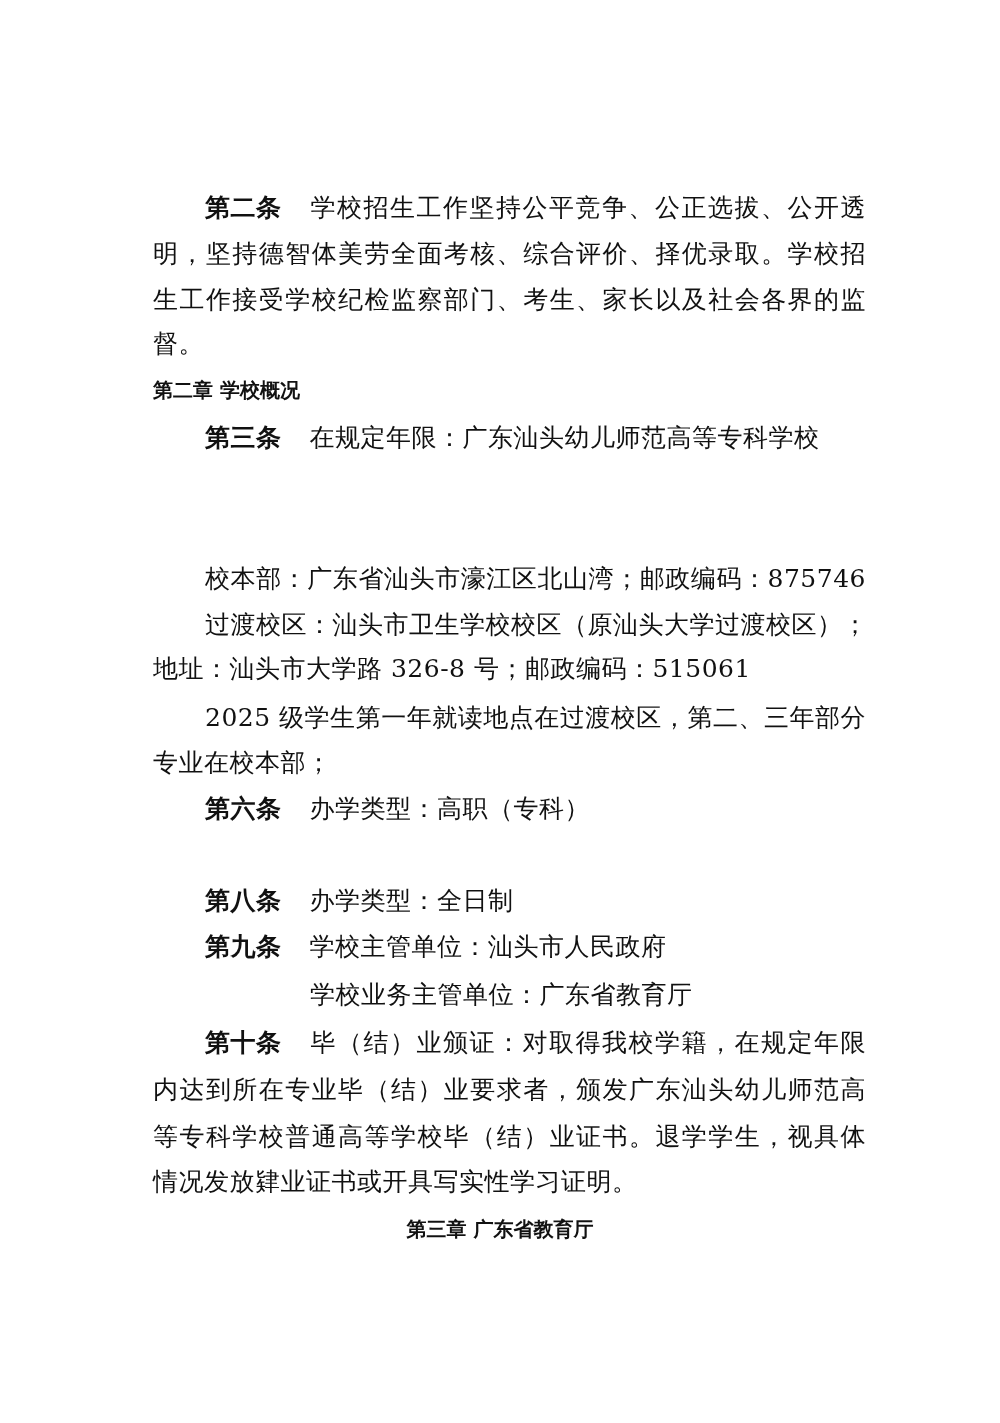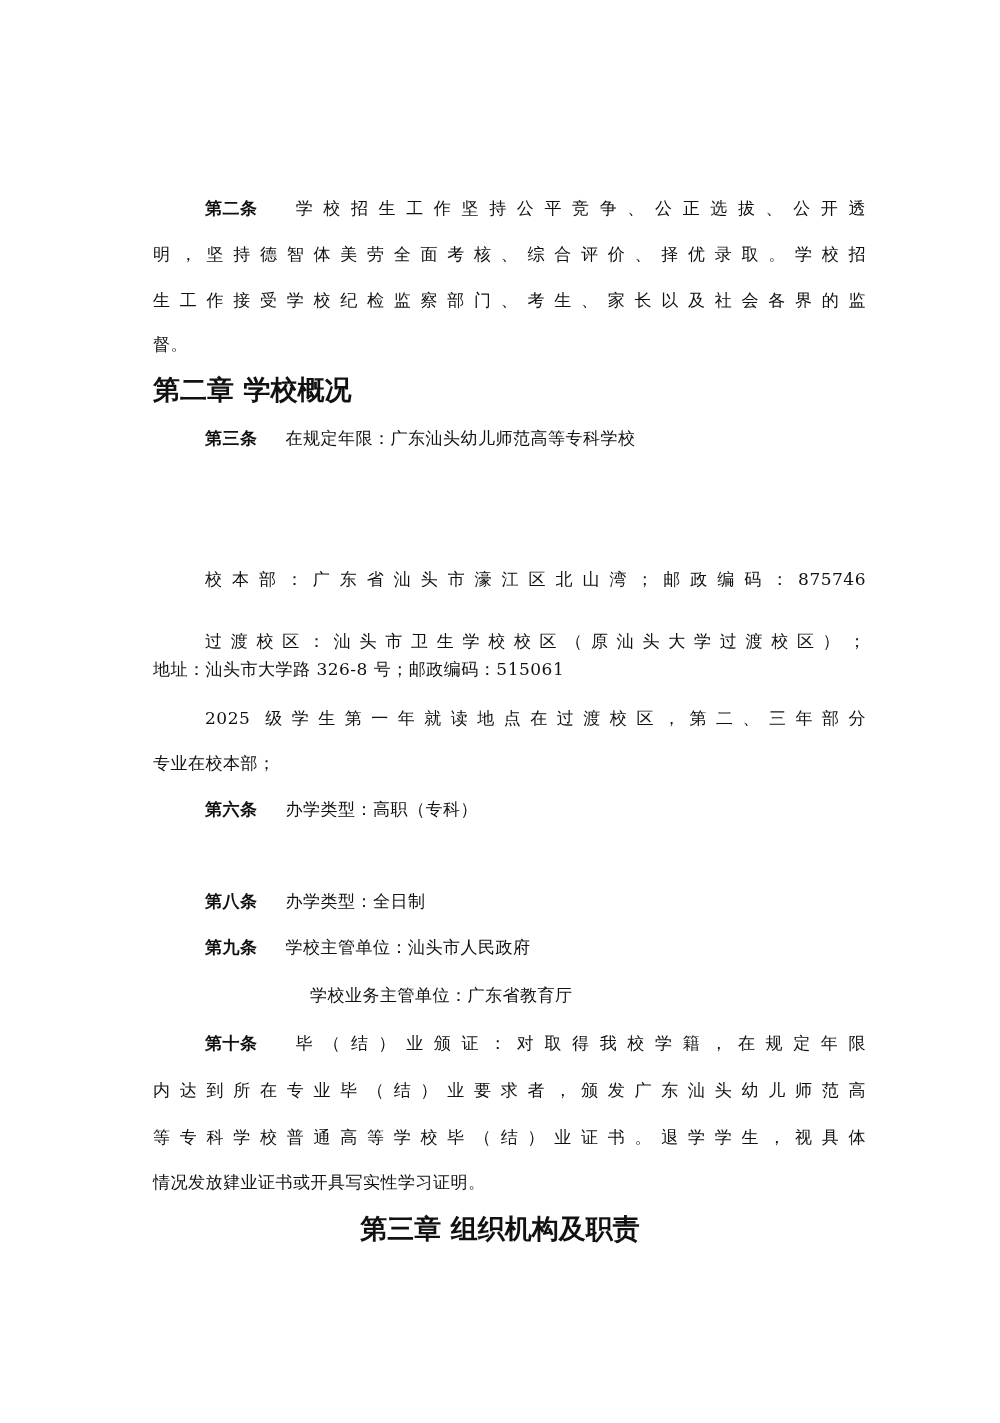--- a/index.html
+++ b/index.html
@@ -4,60 +4,60 @@
   <style>
     html, body { margin: 0; padding: 0; background: #ffffff; }
     body {
       width: 1000px; height: 1423px; position: relative; overflow: hidden;
       font-family: "DejaVu Serif", "Liberation Serif", serif;
       color: #111111;
     }
     .page { position: absolute; left: 0; top: 0; width: 1000px; height: 1423px; }
     .line {
       position: absolute; white-space: nowrap;
-      font-size: 17px; line-height: 36px; height: 36px;
+      font-size: 25px; line-height: 36px; height: 36px;
       letter-spacing: 0.5px;
     }
     .jus { left: 153px; width: 713px; text-align: justify; text-align-last: justify; }
     .ind { left: 205px; }
     .left { left: 153px; }
     .lbl { display: inline-block; font-weight: bold; font-family: "DejaVu Sans", "Liberation Sans", sans-serif; margin-right: 28px; }
-    .chapter { position: absolute; font-size: 27px; line-height: 36px; font-weight: bold;
+    .chapter { position: absolute; font-size: 20px; line-height: 36px; font-weight: bold;
       font-family: "DejaVu Sans", "Liberation Sans", sans-serif; white-space: nowrap; }
     .sub { left: 310px; }
   </style>
 </head>
 <body>
 
 <div class="page">
 
   <div class="line ind" style="top:190px; width:661px; text-align:justify; text-align-last:justify;"><span class="lbl">第二条</span><span>学校招生工作坚持公平竞争、公正选拔、公开透</span></div>
   <div class="line jus" style="top:236px;">明，坚持德智体美劳全面考核、综合评价、择优录取。学校招</div>
   <div class="line jus" style="top:282px;">生工作接受学校纪检监察部门、考生、家长以及社会各界的监</div>
   <div class="line left" style="top:326px;">督。</div>
 
   <div class="chapter" style="left:153px; top:372px;">第二章 学校概况</div>
 
   <div class="line ind" style="top:420px;"><span class="lbl">第三条</span><span>在规定年限：广东汕头幼儿师范高等专科学校</span></div>
 
 
   <div class="line ind" style="top:561px; width:661px; text-align:justify; text-align-last:justify;">校本部：广东省汕头市濠江区北山湾；邮政编码：875746</div>
-  <div class="line ind" style="top:607px; width:661px; text-align:justify; text-align-last:justify;margin-top:16px;">过渡校区：汕头市卫生学校校区（原汕头大学过渡校区）；</div>
+  <div class="line ind" style="top:607px; width:661px; text-align:justify; text-align-last:justify;">过渡校区：汕头市卫生学校校区（原汕头大学过渡校区）；</div>
   <div class="line left" style="top:651px;">地址：汕头市大学路 326-8 号；邮政编码：515061</div>
   <div class="line ind" style="top:700px; width:661px; text-align:justify; text-align-last:justify;">2025 级学生第一年就读地点在过渡校区，第二、三年部分</div>
   <div class="line left" style="top:745px;">专业在校本部；</div>
 
   <div class="line ind" style="top:791px;"><span class="lbl">第六条</span><span>办学类型：高职（专科）</span></div>
 
 
   <div class="line ind" style="top:883px;"><span class="lbl">第八条</span><span>办学类型：全日制</span></div>
 
   <div class="line ind" style="top:929px;"><span class="lbl">第九条</span><span>学校主管单位：汕头市人民政府</span></div>
   <div class="line sub" style="top:977px;">学校业务主管单位：广东省教育厅</div>
 
   <div class="line ind" style="top:1025px; width:661px; text-align:justify; text-align-last:justify;"><span class="lbl">第十条</span><span>毕（结）业颁证：对取得我校学籍，在规定年限</span></div>
   <div class="line jus" style="top:1072px;">内达到所在专业毕（结）业要求者，颁发广东汕头幼儿师范高</div>
   <div class="line jus" style="top:1119px;">等专科学校普通高等学校毕（结）业证书。退学学生，视具体</div>
   <div class="line left" style="top:1164px;">情况发放肄业证书或开具写实性学习证明。</div>
 
-  <div class="chapter" style="left:0; width:1000px; text-align:center; top:1211px;">第三章 组织机构及职责</div>
+  <div class="chapter" style="left:0; width:1000px; text-align:center; top:1211px;">第三章 广东省教育厅</div>
 
 </div>
 
 </body></html>

